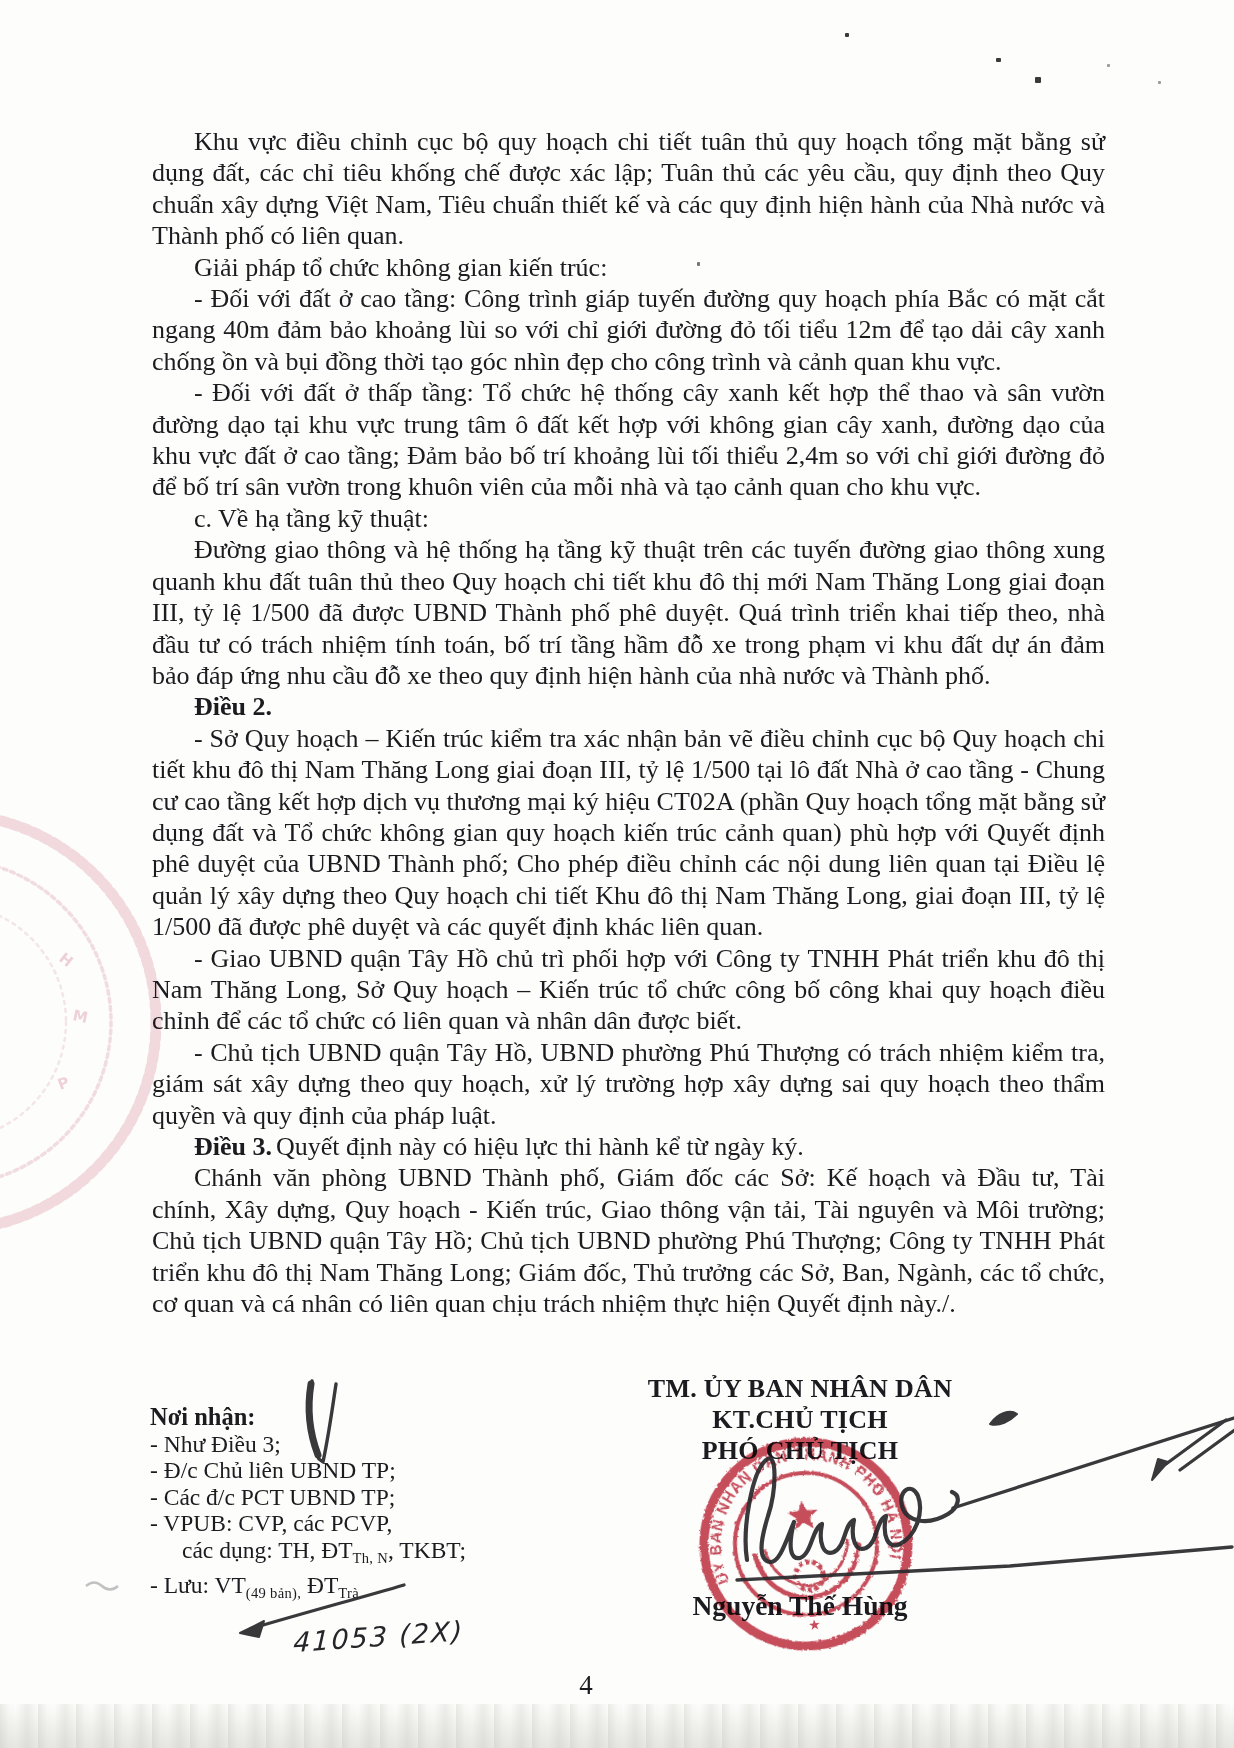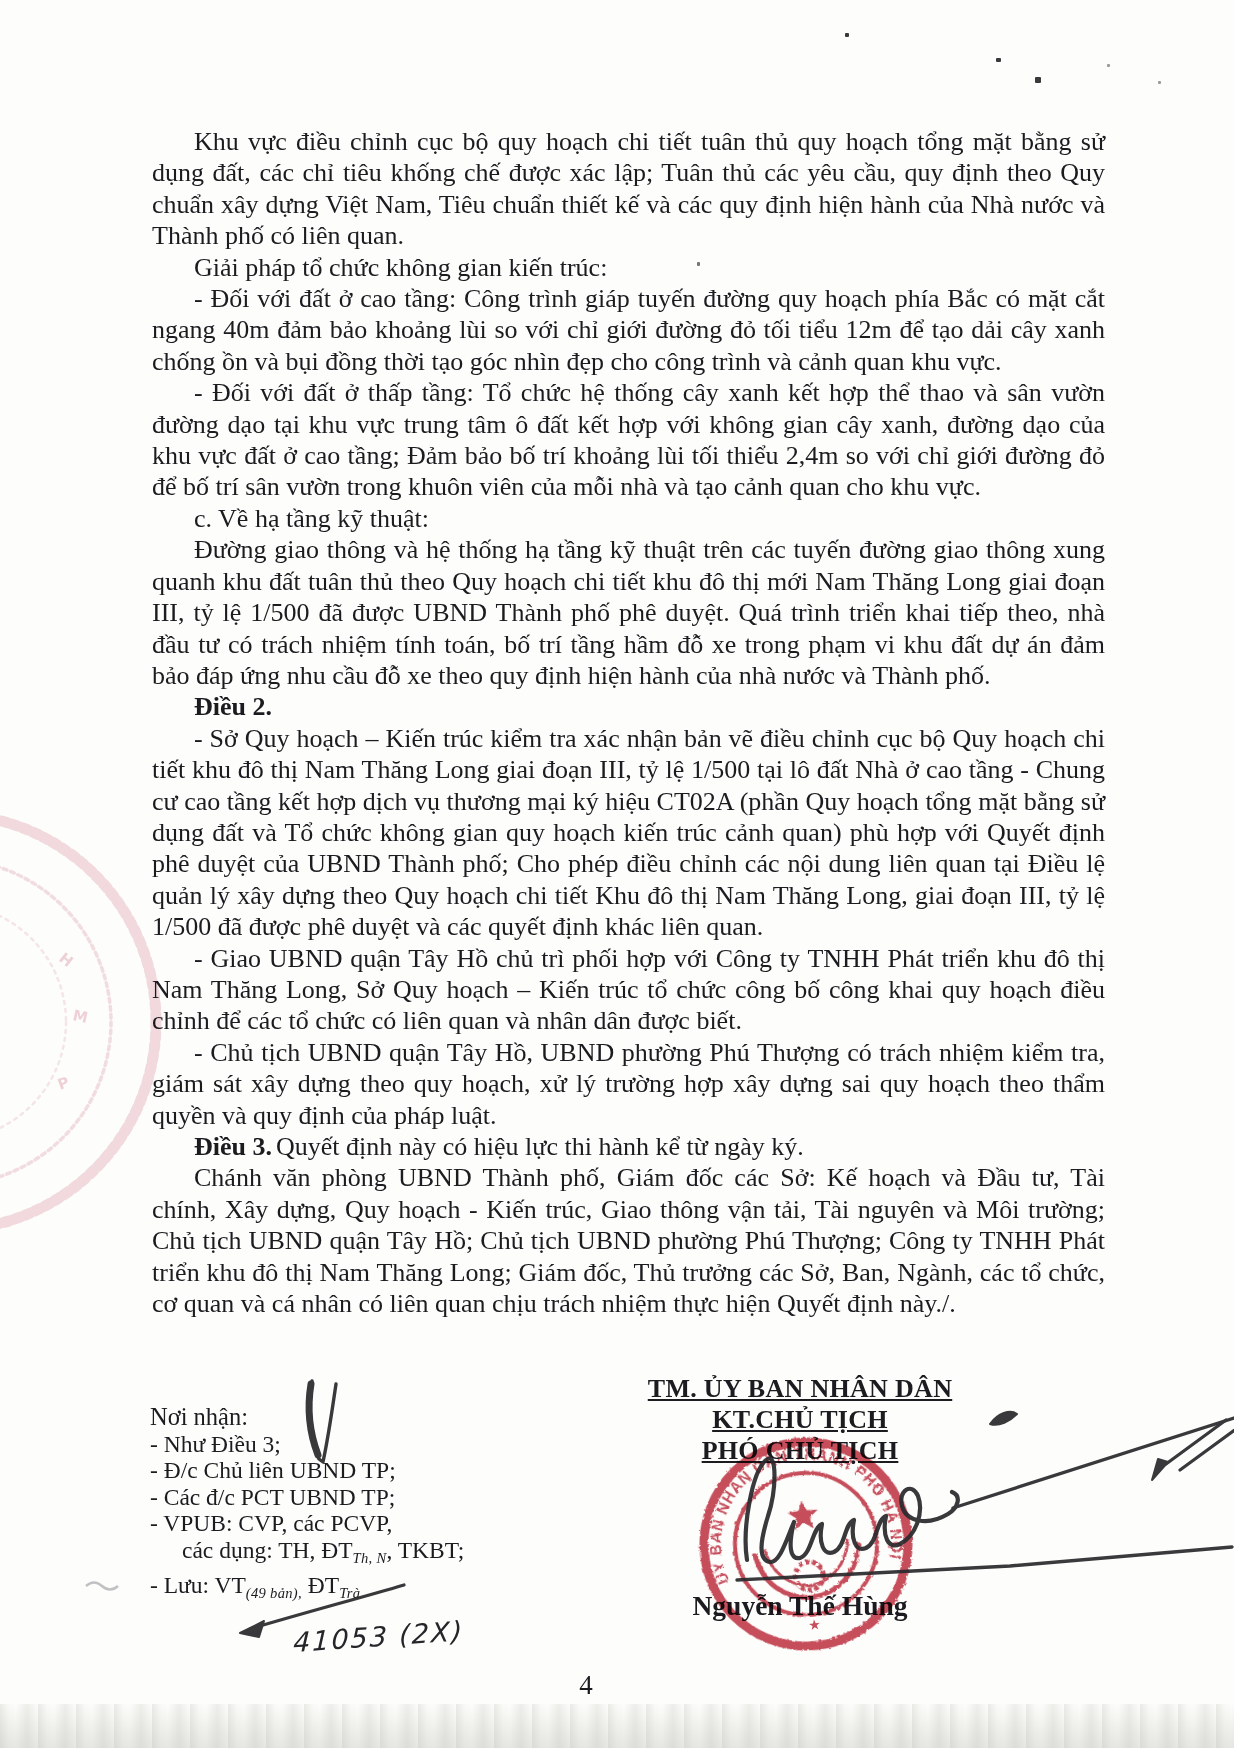--- a/index.html
+++ b/index.html
@@ -16,30 +16,29 @@
     position:absolute;left:152px;top:126px;width:953px;
     font-size:26px;line-height:31.4px;text-align:justify;
   }
   .para{margin:0;text-indent:42px;}
   .lead{font-weight:bold;margin-right:4px;}
   
   .recipients{
     position:absolute;left:150px;top:1404px;width:420px;
     font-size:23.5px;line-height:26.6px;
   }
-  .rcp-label{font-weight:normal;font-size:24.5px;}
+  .rcp-label{font-weight:bold;font-size:24.5px;}
   .rcp-line{white-space:nowrap;}
   .rcp-indent{padding-left:32px;}
-  .rcp-line sub{font-size:0.62em;vertical-align:-0.35em;letter-spacing:0.3px;font-style:italic;}
+  .rcp-line sub{font-size:0.62em;vertical-align:-0.35em;letter-spacing:0.3px;}
   
   .sig-head{
     position:absolute;left:610px;top:1374px;width:380px;
     text-align:center;font-weight:bold;font-size:26px;line-height:30.8px;
     letter-spacing:0.3px;
-    text-decoration:underline;
   }
   .sig-name{
     position:absolute;left:610px;top:1590px;width:380px;
     text-align:center;font-weight:bold;font-size:27.5px;
   }
   
   .stamp-svg{position:absolute;left:694px;top:1432px;mix-blend-mode:multiply;}
   .faint-stamp-svg{position:absolute;left:0px;top:810px;}
   .ink-svg{position:absolute;left:0;top:0;pointer-events:none;}
   

